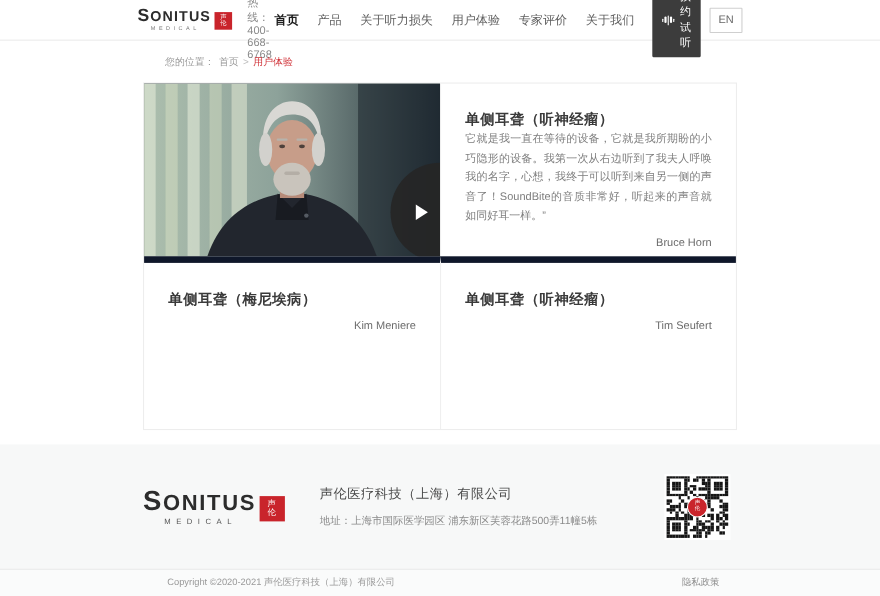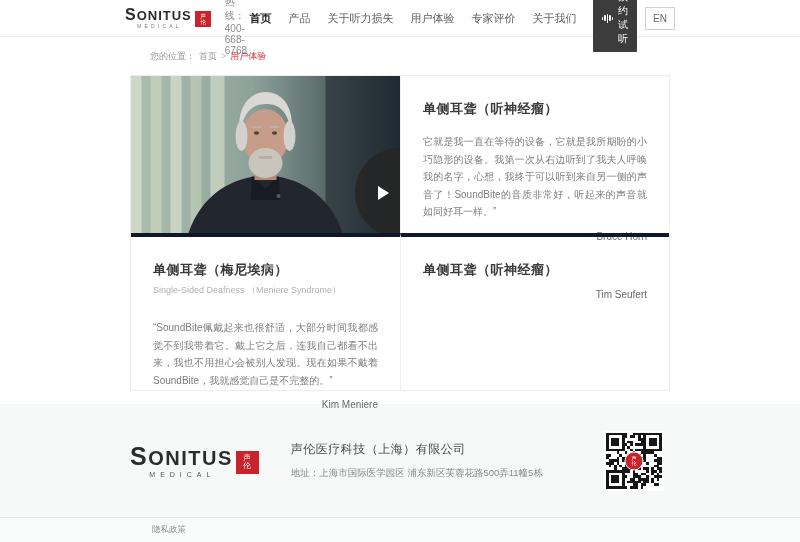--- a/index.html
+++ b/index.html
@@ -33,31 +33,31 @@
   .breadcrumb-row { height:38px; display:flex; align-items:center; flex:0 0 auto; }
   .breadcrumb { width:540px; margin:0 auto; padding-left:20px; font-size:9px; color:#9a9a9a; display:flex; gap:4px; align-items:center; }
   .breadcrumb .bc-home { color:#9a9a9a; cursor:pointer; }
   .breadcrumb .bc-sep { color:#bbb; }
   .breadcrumb .bc-current { color:#d0343a; cursor:pointer; }
 
   
   .main-card { width:540px; margin:0 auto; border:1px solid #ededed; background:#fff; display:grid; grid-template-columns:269px 269px; grid-template-rows:157px 157px; flex:0 0 auto; }
   .cell { position:relative; }
   .cell.br-left { border-left:1px solid #efefef; }
-  .cell.br-top { border-top:4px solid #0f172a; }
+  .cell.br-top { border-top:6px solid #0f172a; }
 
   .video-cell { overflow:hidden; cursor:pointer; background:#32403f; }
   .video-cell svg { position:absolute; inset:0; width:100%; height:100%; }
   .play-btn { position:absolute; right:-45px; top:72px; width:90px; height:90px; border-radius:50%; background:rgba(38,38,38,0.93); cursor:pointer; z-index:2; }
   .play-triangle { position:absolute; left:23px; top:50%; transform:translateY(-50%); width:0; height:0; border-top:7px solid transparent; border-bottom:7px solid transparent; border-left:11px solid #fff; }
 
   .t-card { padding:24px 22px 16px 22px; display:flex; flex-direction:column; }
   .t-title { font-size:13px; font-weight:bold; color:#3a3a3a; letter-spacing:0.5px; }
   .t-sub { font-size:9px; color:#b2b2b2; margin-top:5px; }
-  .t-quote { font-size:10px; color:#7e7e7e; line-height:1.75; margin-top:15px; text-align:justify; }
+  .t-quote { font-size:10px; color:#7e7e7e; line-height:1.75; text-align:justify; }
   .t-card.lower .t-quote { margin-top:22px; }
   .t-author { font-size:10px; color:#6b6b6b; text-align:right; margin-top:10px; }
 
   .spacer { height:13px; flex:0 0 auto; }
 
   
   .footer { background:#f7f8f8; height:113px; flex:0 0 auto; display:flex; align-items:center; }
   .footer-inner { width:540px; margin:0 auto; display:flex; align-items:center; }
   .footer .logo-text { align-items:center; }
   .footer .logo-brand { font-size:20px; letter-spacing:1.5px; }
@@ -171,22 +171,20 @@
     </div>
 
     <div class="cell br-left t-card">
       <div class="t-title">单侧耳聋（听神经瘤）</div>
       <div class="t-quote">它就是我一直在等待的设备，它就是我所期盼的小巧隐形的设备。我第一次从右边听到了我夫人呼唤我的名字，心想，我终于可以听到来自另一侧的声音了！SoundBite的音质非常好，听起来的声音就如同好耳一样。”</div>
       <div class="t-author">Bruce Horn</div>
     </div>
 
     <div class="cell br-top t-card lower">
       <div class="t-title">单侧耳聋（梅尼埃病）</div>
-      <div class="t-sub">Single-Sided Deafness （Meniere Syndrome）</div>
-      <div class="t-quote">“SoundBite佩戴起来也很舒适，大部分时间我都感觉不到我带着它。戴上它之后，连我自己都看不出来，我也不用担心会被别人发现。现在如果不戴着SoundBite，我就感觉自己是不完整的。”</div>
       <div class="t-author">Kim Meniere</div>
     </div>
 
     <div class="cell br-top br-left t-card lower">
       <div class="t-title">单侧耳聋（听神经瘤）</div>
       <div class="t-author">Tim Seufert</div>
     </div>
   </div>
 
   <div class="spacer"></div>
@@ -654,17 +652,18 @@
         <div class="qr-badge">
           <span>声</span>
           <span>伦</span>
         </div>
       </div>
     </div>
   </div>
 
   <div class="bottom-bar">
     <div class="bottom-inner">
+      <span class="copyright">Copyright ©2020-2021  声伦医疗科技（上海）有限公司</span>
       <span class="privacy">隐私政策</span>
     </div>
   </div>
 
 </div>
 
 </body></html>

